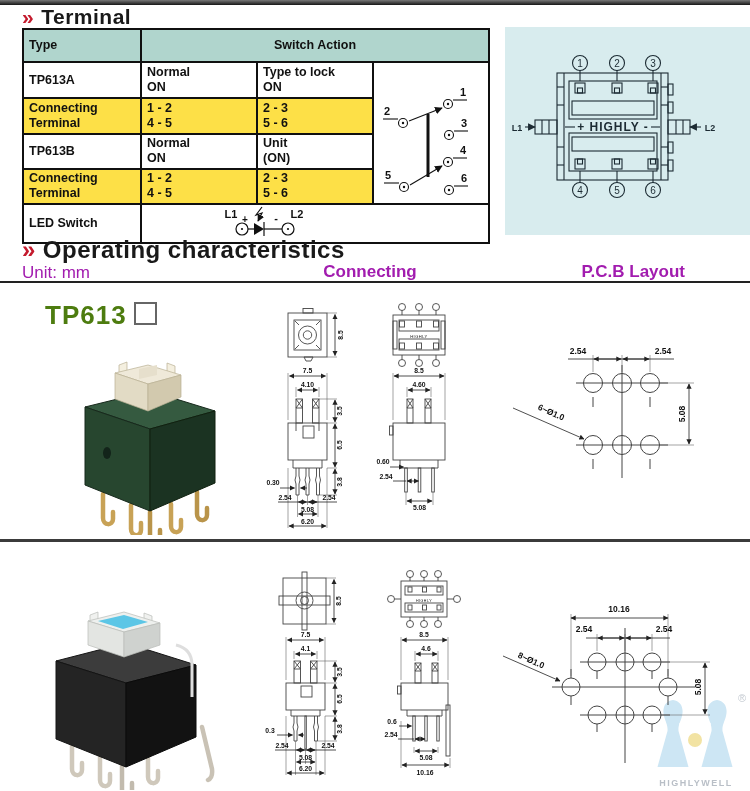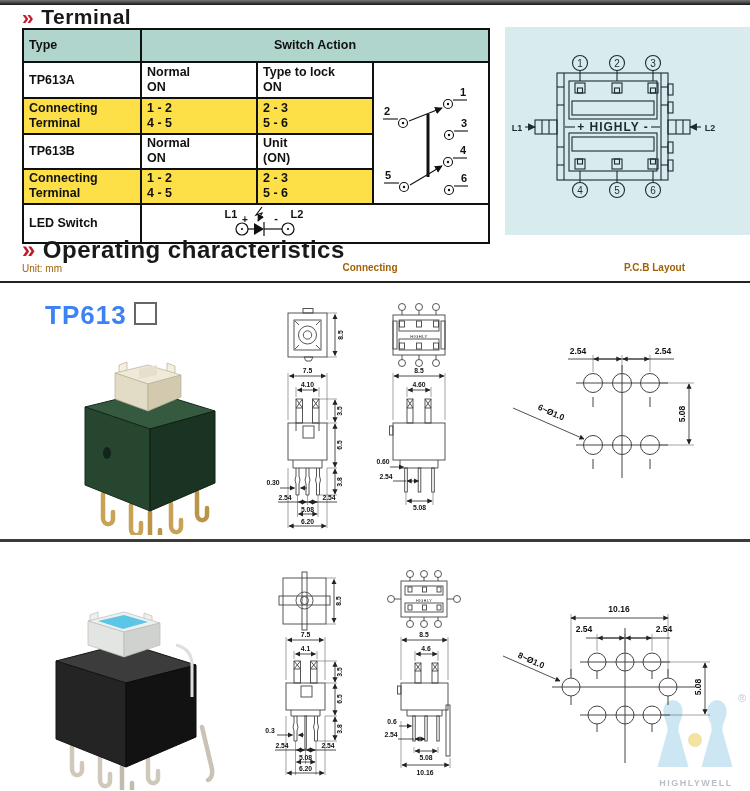--- a/index.html
+++ b/index.html
@@ -4,37 +4,37 @@
 <style>
   html,body{margin:0;padding:0;background:#fff;}
   #page{position:relative;width:750px;height:791px;background:#fff;overflow:hidden;
         font-family:"Liberation Sans",sans-serif;}
   .topbar{position:absolute;left:0;top:0;width:750px;height:5px;
           background:linear-gradient(#777,#161616);}
   .sec{position:absolute;left:22px;font-weight:bold;color:#191919;letter-spacing:.5px;}
   .sec .chev{color:#c41a2d;margin-right:7px;}
   .sec1{top:5px;font-size:21px;}
   .sec2{top:236px;font-size:24px;}
-  .meta{position:absolute;color:#a16207;font-size:10px;}
+  .meta{position:absolute;color:#a21caf;font-size:17px;}
   .unit{left:22px;top:263px;}
   .mcol{font-weight:bold;text-align:center;width:160px;}
   .mdim{left:290px;top:262px;}
   .mpcb{left:525px;top:262px;text-align:right;}
   .rule{position:absolute;left:0;top:281px;width:750px;height:2px;background:#222;}
   .divider{position:absolute;left:0;top:539px;width:750px;height:3px;background:#3b3b3b;}
   table.ctable{position:absolute;left:22px;top:28px;border-collapse:collapse;table-layout:fixed;}
   .ctable td{border:2px solid #101010;font-weight:bold;font-size:12.5px;color:#111;
              padding:1px 5px;vertical-align:middle;line-height:1.2;background:#fff;}
   .ctable td.teal{background:#fde047;margin-left:31px;}
   .ctable td.hdr{background:#b0d5cd;}
   .ctable td.center{text-align:center;}
   .pre{white-space:pre-line;}
   .nopad{padding:0 !important;}
   .panel{position:absolute;left:505px;top:27px;width:245px;height:208px;background:#d8ecee;}
-  .ptitle{position:absolute;font-weight:bold;font-size:26px;color:#3b82f6;letter-spacing:1px;}
+  .ptitle{position:absolute;font-weight:bold;font-size:26px;color:#4d7c0f;letter-spacing:1px;}
   .pt1{left:45px;top:300px;}
   .pt2{left:45px;top:556px;}
   .sq{display:inline-block;width:19px;height:19px;border:2px solid #666;background:#fff;
       margin-left:7px;vertical-align:-1px;}
   .suffix{margin-left:5px;}
   .abs{position:absolute;}
   svg text{font-family:"Liberation Sans",sans-serif;}
   .sertxt{font-family:"Liberation Serif",serif;}
 </style>
 </head>

